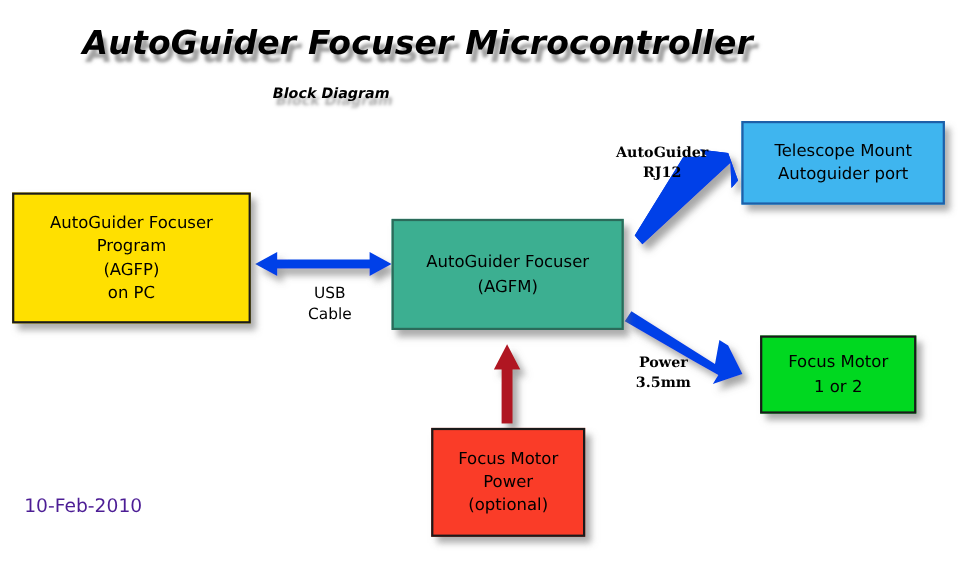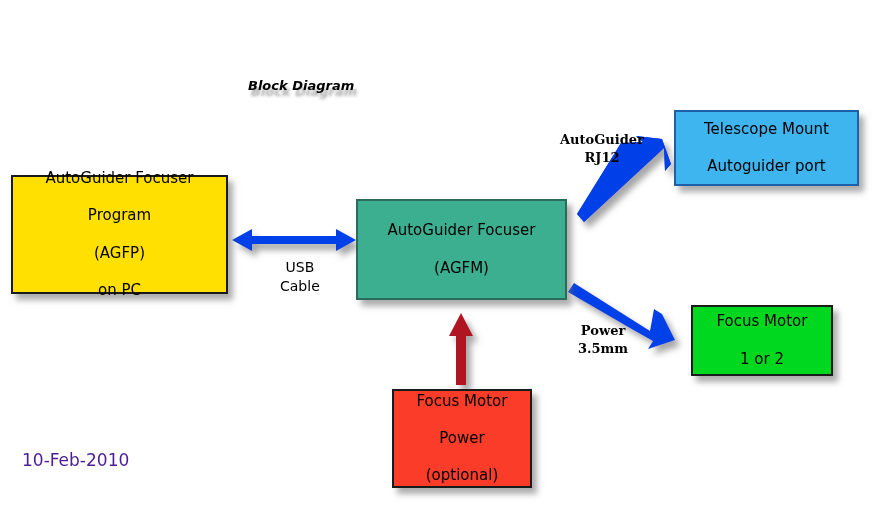--- a/index.html
+++ b/index.html
@@ -58,21 +58,20 @@
     display: flex;
     flex-direction: column;
     align-items: center;
     justify-content: center;
     text-align: left;
     font-family: "DejaVu Sans", sans-serif;
     font-size: 15px;
     line-height: 1.42;
     color: #000000;
     box-shadow: 5px 6px 6px rgba(105,105,105,0.55);
-    gap: 16px;
   }
   .box .line { display: block; white-space: nowrap; }
 
   .box-agfp {
     left: 11px; top: 175px;
     width: 217px; height: 119px;
     background: #FFE000;
     border: 2px solid #1a1a1a;
   }
   .box-agfm {
@@ -126,20 +125,21 @@
     left: 0; top: 0;
     width: 883px; height: 516px;
     pointer-events: none;
   }
 </style>
 </head>
 <body>
 
 <div id="canvas">
 
+  <div class="title-main">AutoGuider Focuser Microcontroller</div>
   <div class="title-sub">Block Diagram</div>
 
   <svg id="arrows" viewBox="0 0 883 516" xmlns="http://www.w3.org/2000/svg">
     <defs>
       <filter id="softshadow" x="-60%" y="-60%" width="250%" height="250%">
         <feDropShadow dx="5" dy="6" stdDeviation="3.2" flood-color="#6d6d6d" flood-opacity="0.60"></feDropShadow>
       </filter>
     </defs>
 
     <g filter="url(#softshadow)">

